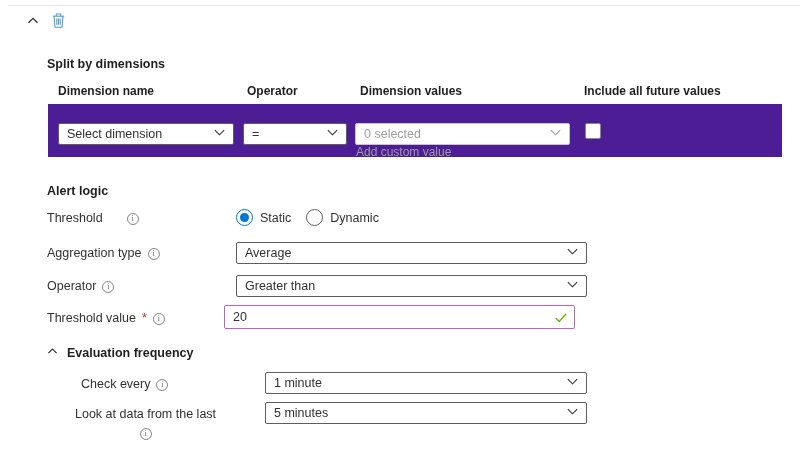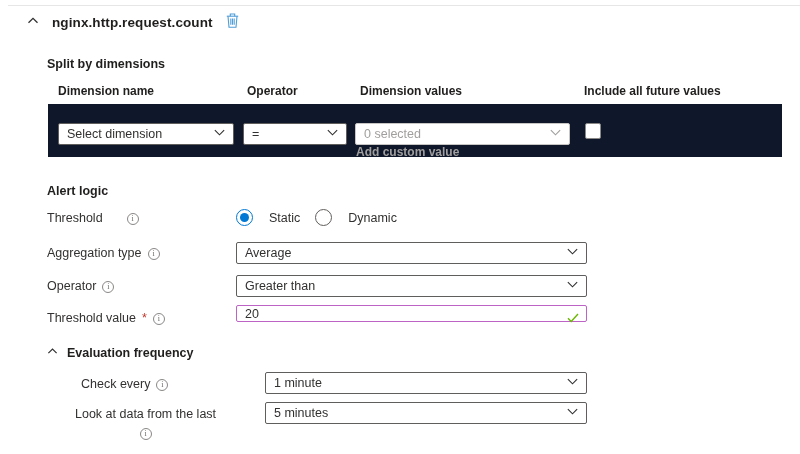--- a/index.html
+++ b/index.html
@@ -10,66 +10,65 @@
   .top-divider { left: 8px; top: 5px; width: 792px; height: 1px; background: #e6e6e6; }
 
   .header { left: 27px; top: 13px; display: flex; align-items: center; gap: 13px; }
   .header .title { font-size: 13.5px; font-weight: 700; color: #201f1e; letter-spacing: .1px; }
   .icon-btn { display: inline-flex; align-items: center; justify-content: center; cursor: pointer; background: none; border: none; padding: 0; }
 
   .section-heading { font-size: 12.5px; font-weight: 700; color: #201f1e; }
 
   .col-hdr { position: absolute; top: 84px; font-size: 12px; font-weight: 700; color: #201f1e; }
 
-  .dim-row { left: 48px; top: 104px; width: 734px; height: 53px; background: #0f172a; }
+  .dim-row { left: 48px; top: 104px; width: 734px; height: 53px; background: #4c1d95; }
 
   .dd { position: absolute; height: 22px; background: #ffffff; border: 1px solid #605e5c; border-radius: 2px; display: flex; align-items: center; justify-content: space-between; padding: 0 7px 0 8px; cursor: pointer; }
   .dd .dd-text { font-size: 12.5px; color: #323130; white-space: nowrap; overflow: hidden; }
   .dd.disabled { border-color: #c8c6c4; cursor: default; }
   .dd.disabled .dd-text { color: #a19f9d; }
 
-  .add-custom { position: absolute; font-size: 12px; color: #a19f9d; font-weight: bold; }
+  .add-custom { position: absolute; font-size: 12px; color: #a19f9d; }
 
   .checkbox { position: absolute; width: 16px; height: 16px; border: 1px solid #8a8886; border-radius: 2px; background: #ffffff; cursor: pointer; }
 
   .lbl-row { position: absolute; display: flex; align-items: center; gap: 6px; font-size: 12.5px; color: #323130; }
   .required { color: #c0362c; font-size: 12.5px; }
 
   .info-icon { display: inline-flex; width: 12px; height: 12px; border: 1px solid #8a8886; border-radius: 50%; align-items: center; justify-content: center; color: #6b6966; flex: 0 0 auto; margin-top: 1px; }
   .info-icon::after { content: "i"; font-size: 8px; line-height: 1; font-family: "Liberation Serif", serif; }
 
   .radio-group { left: 236px; top: 209px; display: flex; align-items: center; gap: 15px; }
-  .radio-opt { display: flex; align-items: center; gap: 16px; cursor: pointer; }
+  .radio-opt { display: flex; align-items: center; gap: 7px; cursor: pointer; }
   .radio { width: 17px; height: 17px; border-radius: 50%; background: #fff; position: relative; }
   .radio.selected { border: 1px solid #0078d4; }
   .radio.selected::after { content: ""; position: absolute; left: 3px; top: 3px; width: 9px; height: 9px; border-radius: 50%; background: #0078d4; }
   .radio.unselected { border: 1px solid #605e5c; }
   .radio-label { font-size: 12.5px; color: #323130; }
 
-  .input-wrap { position: absolute; left: 236px; top: 305px; width: 351px; height: 17px; }
+  .input-wrap { position: absolute; left: 224px; top: 305px; width: 351px; height: 24px; }
   .input-wrap input { width: 100%; height: 100%; border: 1.5px solid #bd63c5; border-radius: 2px; padding: 0 26px 0 8px; font-size: 12.5px; font-family: "Liberation Sans", sans-serif; color: #323130; outline: none; }
   .input-wrap .check { position: absolute; right: 8px; top: 7px; }
 
   .subsection-hdr { left: 47px; top: 345px; display: flex; align-items: center; gap: 9px; }
   .subsection-hdr .sub-title { font-size: 12.5px; font-weight: 700; color: #201f1e; }
 </style>
 </head>
 <body>
 
 <div class="abs top-divider"></div>
 
 <div class="abs header">
   <button class="icon-btn">
     <span>
       <svg width="12" height="12" viewBox="0 0 12 12">
           <polyline points="1.5,7.8 6,3.4 10.5,7.8" fill="none" stroke="#323130" stroke-width="1.3"></polyline>
         </svg>
     </span>
   </button>
-  <span class="title">nginx.http.request.count</span>
   <button class="icon-btn">
     <span>
       <svg width="13" height="15" viewBox="0 0 13 15" fill="none" stroke="#4f9dd9" stroke-width="1.1">
         <path d="M0.8 3.2 H12.2"></path>
         <path d="M4.3 3.2 V1 H8.7 V3.2"></path>
         <path d="M2 3.2 L3 14.2 H10 L11 3.2"></path>
         <path d="M4.8 5.6 V11.8 M6.5 5.6 V11.8 M8.2 5.6 V11.8"></path>
       </svg>
     </span>
   </button>

